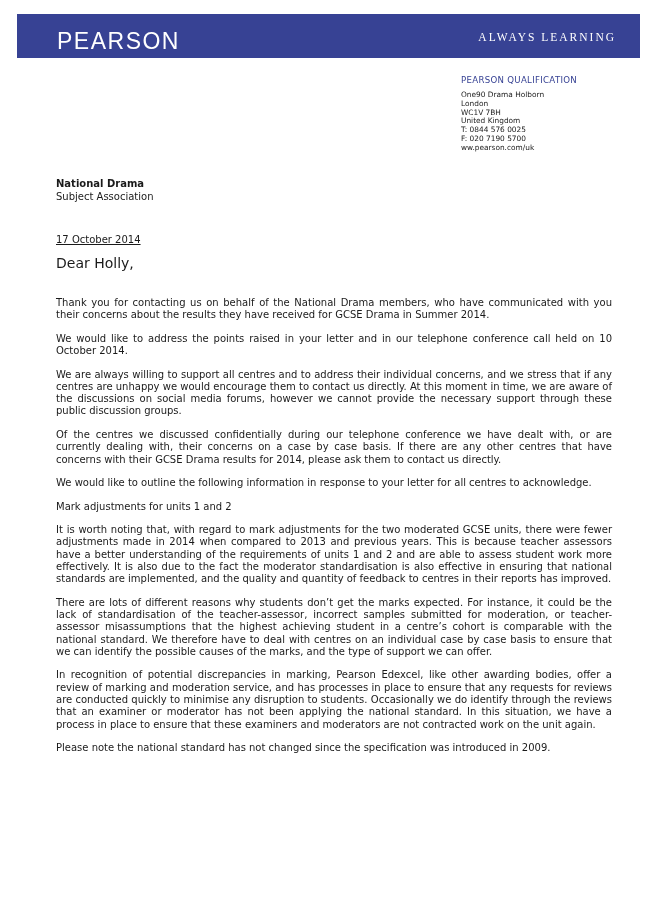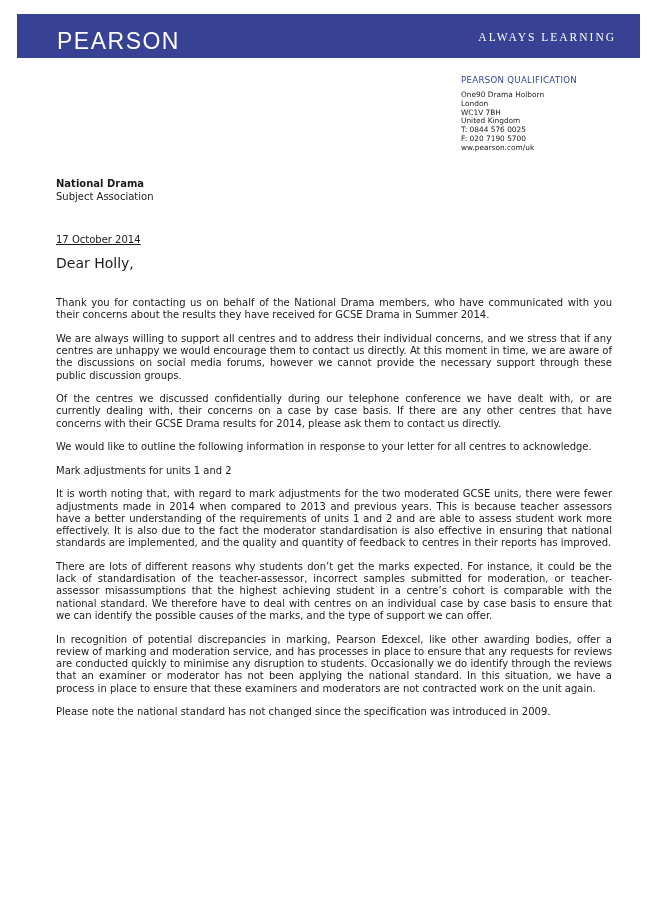--- a/index.html
+++ b/index.html
@@ -47,20 +47,21 @@
 <div class="recipient">
   <div class="name">National Drama</div>
   <div>Subject Association</div>
 </div>
 
 <div class="date">17 October 2014</div>
 <div class="salutation">Dear Holly,</div>
 
 <div class="body">
   <p class="para">Thank you for contacting us on behalf of the National Drama members, who have communicated with you their concerns about the results they have received for GCSE Drama in Summer 2014.</p>
+  <p class="para">We would like to address the points raised in your letter and in our telephone conference call held on 10 October 2014.</p>
   <p class="para">We are always willing to support all centres and to address their individual concerns, and we stress that if any centres are unhappy we would encourage them to contact us directly. At this moment in time, we are aware of the discussions on social media forums, however we cannot provide the necessary support through these public discussion groups.</p>
   <p class="para">Of the centres we discussed confidentially during our telephone conference we have dealt with, or are currently dealing with, their concerns on a case by case basis. If there are any other centres that have concerns with their GCSE Drama results for 2014, please ask them to contact us directly.</p>
   <p class="para">We would like to outline the following information in response to your letter for all centres to acknowledge.</p>
   <p class="heading">Mark adjustments for units 1 and 2</p>
   <p class="para">It is worth noting that, with regard to mark adjustments for the two moderated GCSE units, there were fewer adjustments made in 2014 when compared to 2013 and previous years. This is because teacher assessors have a better understanding of the requirements of units 1 and 2 and are able to assess student work more effectively.  It is also due to the fact the moderator standardisation is also effective in ensuring that national standards are implemented, and the quality and quantity of feedback to centres in their reports has improved.</p>
   <p class="para">There are lots of different reasons why students don’t get the marks expected. For instance, it could be the lack of standardisation of the teacher-assessor, incorrect samples submitted for moderation, or teacher-assessor misassumptions that the highest achieving student in a centre’s cohort is comparable with the national standard. We therefore have to deal with centres on an individual case by case basis to ensure that we can identify the possible causes of the marks, and the type of support we can offer.</p>
   <p class="para">In recognition of potential discrepancies in marking, Pearson Edexcel, like other awarding bodies, offer a review of marking and moderation service, and has processes in place to ensure that any requests for reviews are conducted quickly to minimise any disruption to students. Occasionally we do identify through the reviews that an examiner or moderator has not been applying the national standard.  In this situation, we have a process in place to ensure that these examiners and moderators are not contracted work on the unit again.</p>
   <p class="para">Please note the national standard has not changed since the specification was introduced in 2009.</p>
 </div>
 

